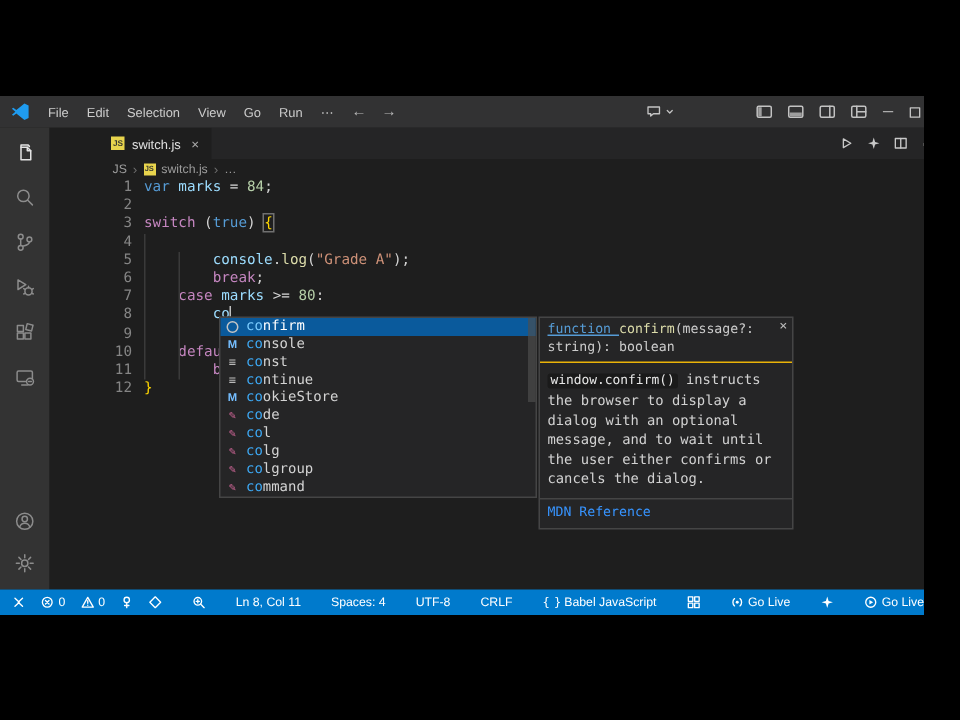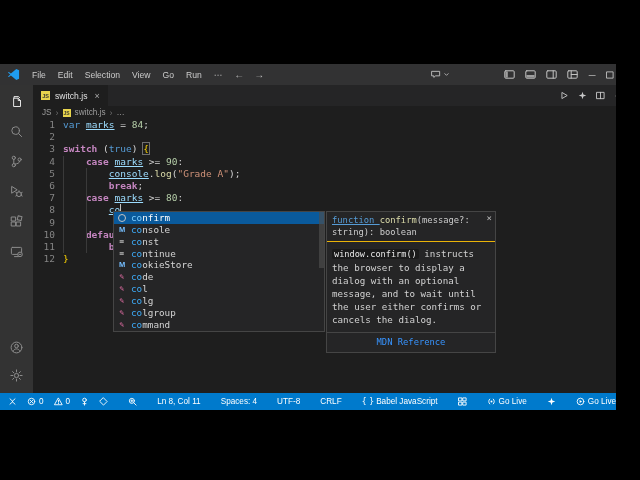--- a/index.html
+++ b/index.html
@@ -23,37 +23,37 @@
   .chat-wrap{display:flex;align-items:center;gap:2px;margin-right:44px;}
 
   
   .main{flex:1;display:flex;min-height:0;}
   .activitybar{flex:0 0 33px;background:#333333;display:flex;flex-direction:column;align-items:center;
                padding-top:8px;gap:13px;}
   .ab-icon{width:17px;height:17px;color:#8c8c8c;display:flex;align-items:center;justify-content:center;}
   .ab-icon.active{color:#e4e4e4;}
   .ab-bottom{margin-top:auto;display:flex;flex-direction:column;gap:11px;align-items:center;padding-bottom:9px;}
 
-  .editor-area{flex:1;display:flex;flex-direction:column;min-width:0;background:#1e1e1e;}
+  .editor-area{flex:1;display:flex;flex-direction:column;min-width:0;background:#1e1e1e;padding-left:33px;}
   .tabbar{flex:0 0 21px;background:#252526;display:flex;align-items:stretch;}
   .tab{background:#1e1e1e;display:flex;align-items:center;gap:5px;padding:0 8px;font-size:8.6px;color:#e0e0e0;}
   .tab-close{color:#a9a9a9;font-size:9px;margin-left:2px;}
   .js-badge{width:9px;height:9px;background:#e8d44d;color:#3b3b2f;font-size:5.5px;font-weight:bold;
             display:flex;align-items:flex-end;justify-content:flex-end;line-height:1;padding:0 1px 1px 0;box-sizing:border-box;}
   .tab-actions{margin-left:auto;display:flex;align-items:center;gap:9px;padding-right:9px;color:#c8c8c8;}
   .breadcrumb{flex:0 0 13px;display:flex;align-items:center;gap:4px;padding-left:9px;font-size:8.2px;color:#9d9d9d;}
   .bc-sep{color:#6d6d6d;font-size:9px;}
   .js-badge.small{width:8px;height:8px;font-size:5px;}
 
   
   .code{flex:1;position:relative;font-family:"DejaVu Sans Mono",monospace;font-size:9.5px;
         line-height:12.2px;color:#d4d4d4;}
   .line{display:flex;height:12.2px;white-space:pre;}
   .ln{flex:0 0 22px;text-align:right;color:#858585;margin-right:8px;}
-  .tok-kw1{color:#569cd6;} .tok-kw2{color:#c586c0;font-weight:bold;} .tok-var{color:#9cdcfe;text-decoration:underline;}
+  .tok-kw1{color:#569cd6;} .tok-kw2{color:#c586c0;} .tok-var{color:#9cdcfe;}
   .tok-num{color:#b5cea8;} .tok-str{color:#ce9178;} .tok-fn{color:#dcdcaa;}
   .tok-pln{color:#d4d4d4;} .tok-brace{color:#ffd700;}
   .tok-bracehl{color:#ffd700;outline:1px solid #707070;}
   .cursor{display:inline-block;width:1px;height:11px;background:#c0c0c0;vertical-align:text-top;}
   .guide{position:absolute;width:1px;background:#3a3a3a;}
 
   
   .suggest{position:absolute;left:80px;top:92px;width:212px;background:#252526;border:1px solid #454545;
            z-index:10;box-sizing:border-box;}
   .suggest-row{height:11.9px;display:flex;align-items:center;gap:4px;padding-left:3px;font-size:9.3px;
@@ -69,21 +69,21 @@
   
   .docpopup{position:absolute;left:293px;top:92px;width:170px;background:#252526;border:1px solid #454545;
             z-index:11;box-sizing:border-box;color:#cccccc;}
   .doc-header{font-family:"DejaVu Sans Mono",monospace;font-size:8.8px;line-height:11.5px;
               padding:3px 12px 3px 5px;position:relative;}
   .doc-close{position:absolute;top:1px;right:3px;color:#bbbbbb;font-size:9px;}
   .doc-kw{color:#569cd6;text-decoration:underline;} .doc-name{color:#dcdcaa;}
   .doc-body{border-top:1px solid #eab308;padding:5px 5px 6px;font-size:9.2px;line-height:13px;color:#d2d2d2;}
   .code-chip{font-family:"DejaVu Sans Mono",monospace;background:#1a1a1a;border-radius:2px;
              padding:0 2px;font-size:8.6px;color:#e8e8e8;}
-  .doc-link{border-top:1px solid #454545;padding:3px 5px 4px;font-size:8.8px;color:#3794ff;text-align:center;}
+  .doc-link{border-top:1px solid #454545;padding:3px 5px 4px;font-size:8.8px;color:#3794ff;}
 
   
   .statusbar{flex:0 0 17px;background:#007acc;display:flex;align-items:center;color:#ffffff;
              font-size:8.2px;padding:0 8px;gap:10px;z-index:20;}
   .sb-right{margin-left:auto;display:flex;gap:20px;}
   .sb-item{display:flex;align-items:center;gap:3px;white-space:nowrap;}
   .txticon{font-family:"DejaVu Sans Mono",monospace;font-size:8px;letter-spacing:-1px;}
 
   
   .icon{display:inline-flex;align-items:center;justify-content:center;}
@@ -251,21 +251,21 @@
           <span class="js-badge small">JS</span>
           <span>switch.js</span>
           <span class="bc-sep">›</span>
           <span>…</span>
         </div>
 
         <div class="code" id="code">
             <div class="line"><span class="ln">1</span><span><span class="tok-kw1">var</span><span class="tok-pln"> </span><span class="tok-var">marks</span><span class="tok-pln"> = </span><span class="tok-num">84</span><span class="tok-pln">;</span></span></div>
             <div class="line"><span class="ln">2</span><span></span></div>
             <div class="line"><span class="ln">3</span><span><span class="tok-kw2">switch</span><span class="tok-pln"> (</span><span class="tok-kw1">true</span><span class="tok-pln">) </span><span class="tok-bracehl">{</span></span></div>
-            <div class="line"><span class="ln">4</span><span><span class="tok-pln">    </span><span class="tok-kw2">case</span><span class="tok-pln"> </span><span class="tok-var">marks</span><span class="tok-pln"> &gt;= </span><span class="tok-num">90</span><span class="tok-pln">:</span></span></div>
+            <div class="line"><span class="ln">4</span></div>
             <div class="line"><span class="ln">5</span><span><span class="tok-pln">        </span><span class="tok-var">console</span><span class="tok-pln">.</span><span class="tok-fn">log</span><span class="tok-pln">(</span><span class="tok-str">"Grade A"</span><span class="tok-pln">);</span></span></div>
             <div class="line"><span class="ln">6</span><span><span class="tok-pln">        </span><span class="tok-kw2">break</span><span class="tok-pln">;</span></span></div>
             <div class="line"><span class="ln">7</span><span><span class="tok-pln">    </span><span class="tok-kw2">case</span><span class="tok-pln"> </span><span class="tok-var">marks</span><span class="tok-pln"> &gt;= </span><span class="tok-num">80</span><span class="tok-pln">:</span></span></div>
             <div class="line"><span class="ln">8</span><span><span class="tok-pln">        </span><span class="tok-var">co</span><span class="cursor"></span></span></div>
             <div class="line"><span class="ln">9</span><span></span></div>
             <div class="line"><span class="ln">10</span><span><span class="tok-pln">    </span><span class="tok-kw2">default</span><span class="tok-pln">:</span></span></div>
             <div class="line"><span class="ln">11</span><span><span class="tok-pln">        </span><span class="tok-kw2">break</span><span class="tok-pln">;</span></span></div>
             <div class="line"><span class="ln">12</span><span><span class="tok-brace">}</span></span></div>
           <div class="guide" style="left:30px;top:37px;height:97px;"></div>
           <div class="guide" style="left:53px;top:49px;height:85px;"></div>

